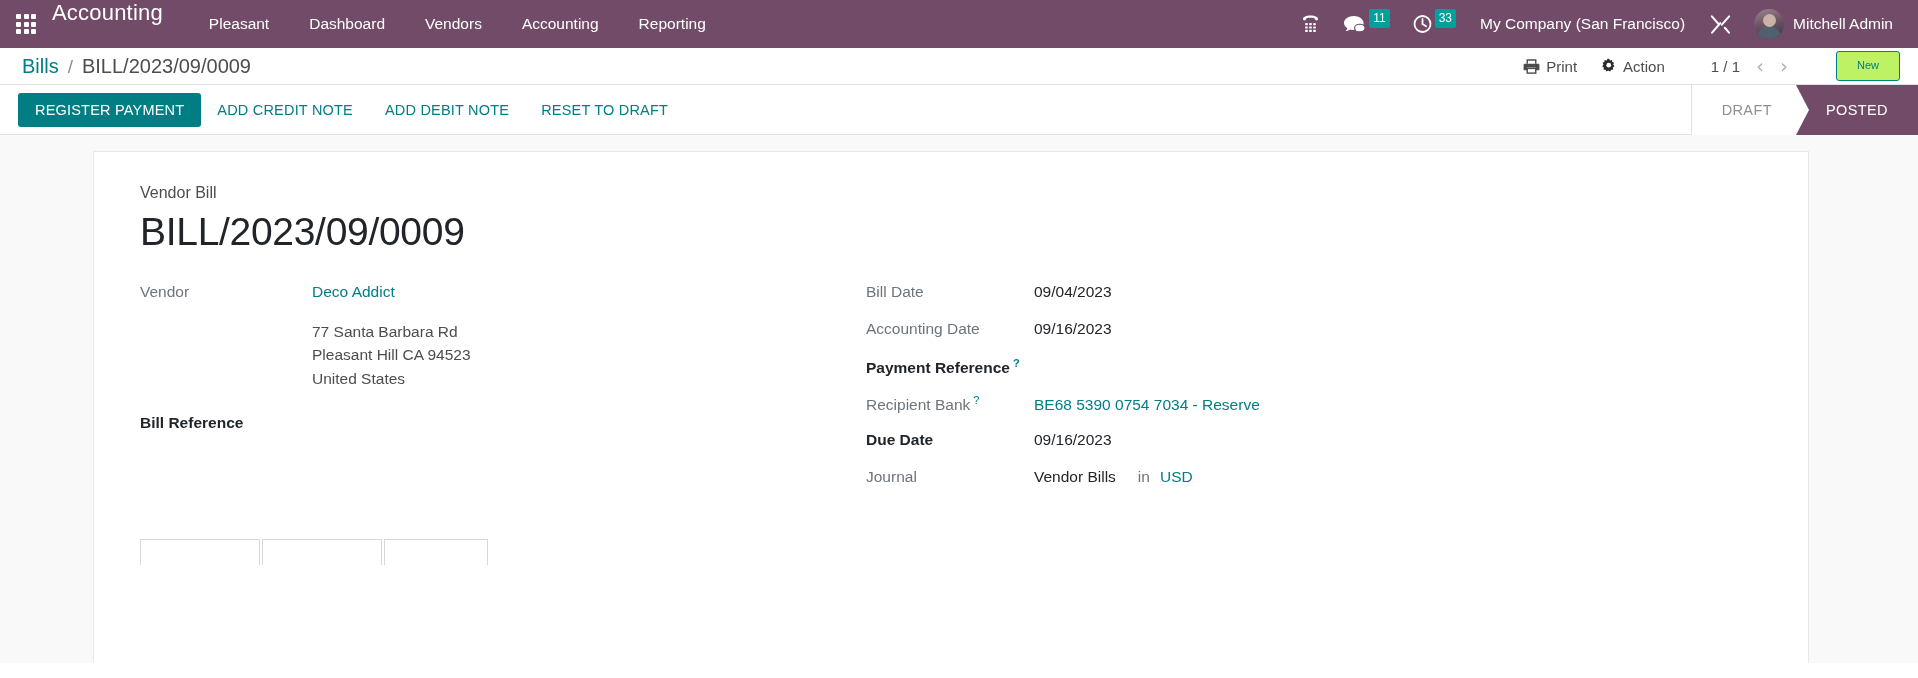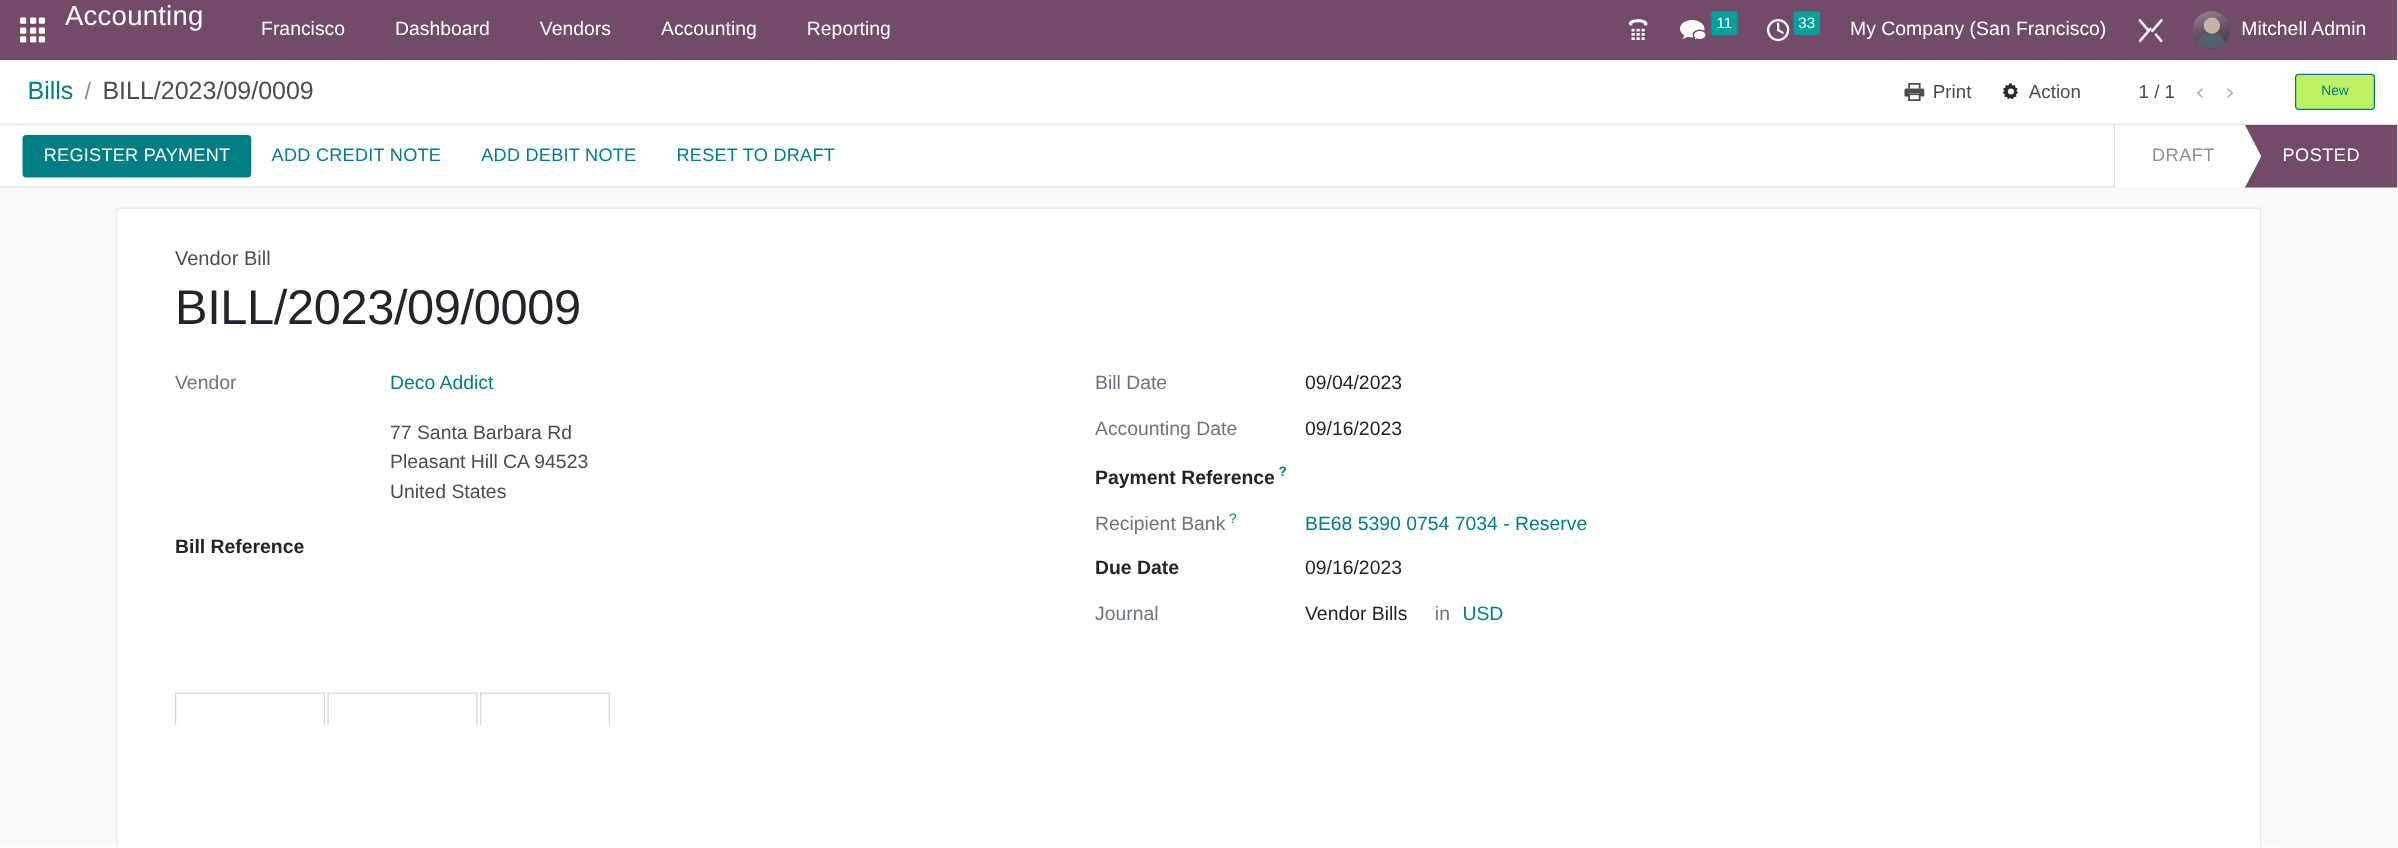--- a/index.html
+++ b/index.html
@@ -107,21 +107,21 @@
     position: absolute;
     width: 24px; height: 13px;
     border-radius: 12px 12px 0 0;
     background: #51606f;
     bottom: 0px; left: 3px;
   }
   .user-name { font-size: 15.5px; padding-left: 9px; white-space: nowrap; }
 
   
   .control-panel {
-    height: 52px;
+    height: 37px;
     background: #ffffff;
     display: flex;
     align-items: center;
     padding: 0 18px 0 22px;
     border-bottom: 1px solid #dee2e6;
   }
   .breadcrumb { display: flex; align-items: baseline; font-size: 20px; }
   .bc-link { color: #017e84; cursor: pointer; }
   .bc-sep { color: #8f8f8f; padding: 0 9px; font-size: 19px; }
   .bc-current { color: #4d4d4d; }
@@ -249,21 +249,21 @@
   .doc-title {
     font-size: 39px;
     font-weight: 400;
     color: #212529;
     letter-spacing: -.3px;
     margin-bottom: 28px;
     line-height: 1.15;
   }
   .form-grid {
     display: flex;
-    gap: 16px;
+    gap: 6px;
   }
   .col-left { width: 720px; flex: none; }
   .col-right { width: 700px; flex: none; }
 
   .f-row {
     display: flex;
     align-items: baseline;
     margin-bottom: 11px;
     min-height: 26px;
   }
@@ -323,21 +323,21 @@
         <i></i>
         <i></i>
         <i></i>
         <i></i>
         <i></i>
     </span>
   </div>
   <div class="brand">Accounting</div>
 
   <div class="menu">
-    <div class="menu-item">Francisco</div>
+    <div class="menu-item">Pleasant</div>
     <div class="menu-item">Dashboard</div>
     <div class="menu-item">Vendors</div>
     <div class="menu-item">Accounting</div>
     <div class="menu-item">Reporting</div>
   </div>
 
   <div class="nav-right">
     <div class="nav-btn">
       <svg width="19" height="22" viewBox="0 0 19 22">
         <path d="M2 6c0-2.2 3.2-3.6 7.5-3.6S17 3.8 17 6c0 .9-.6 1.4-1.4 1.4-1 0-1.4-.5-1.6-1.3-.2-.9-1.7-1.3-4.5-1.3S5.2 5.2 5 6.1C4.8 6.9 4.4 7.4 3.4 7.4 2.6 7.4 2 6.9 2 6z" fill="#ffffff"></path>

